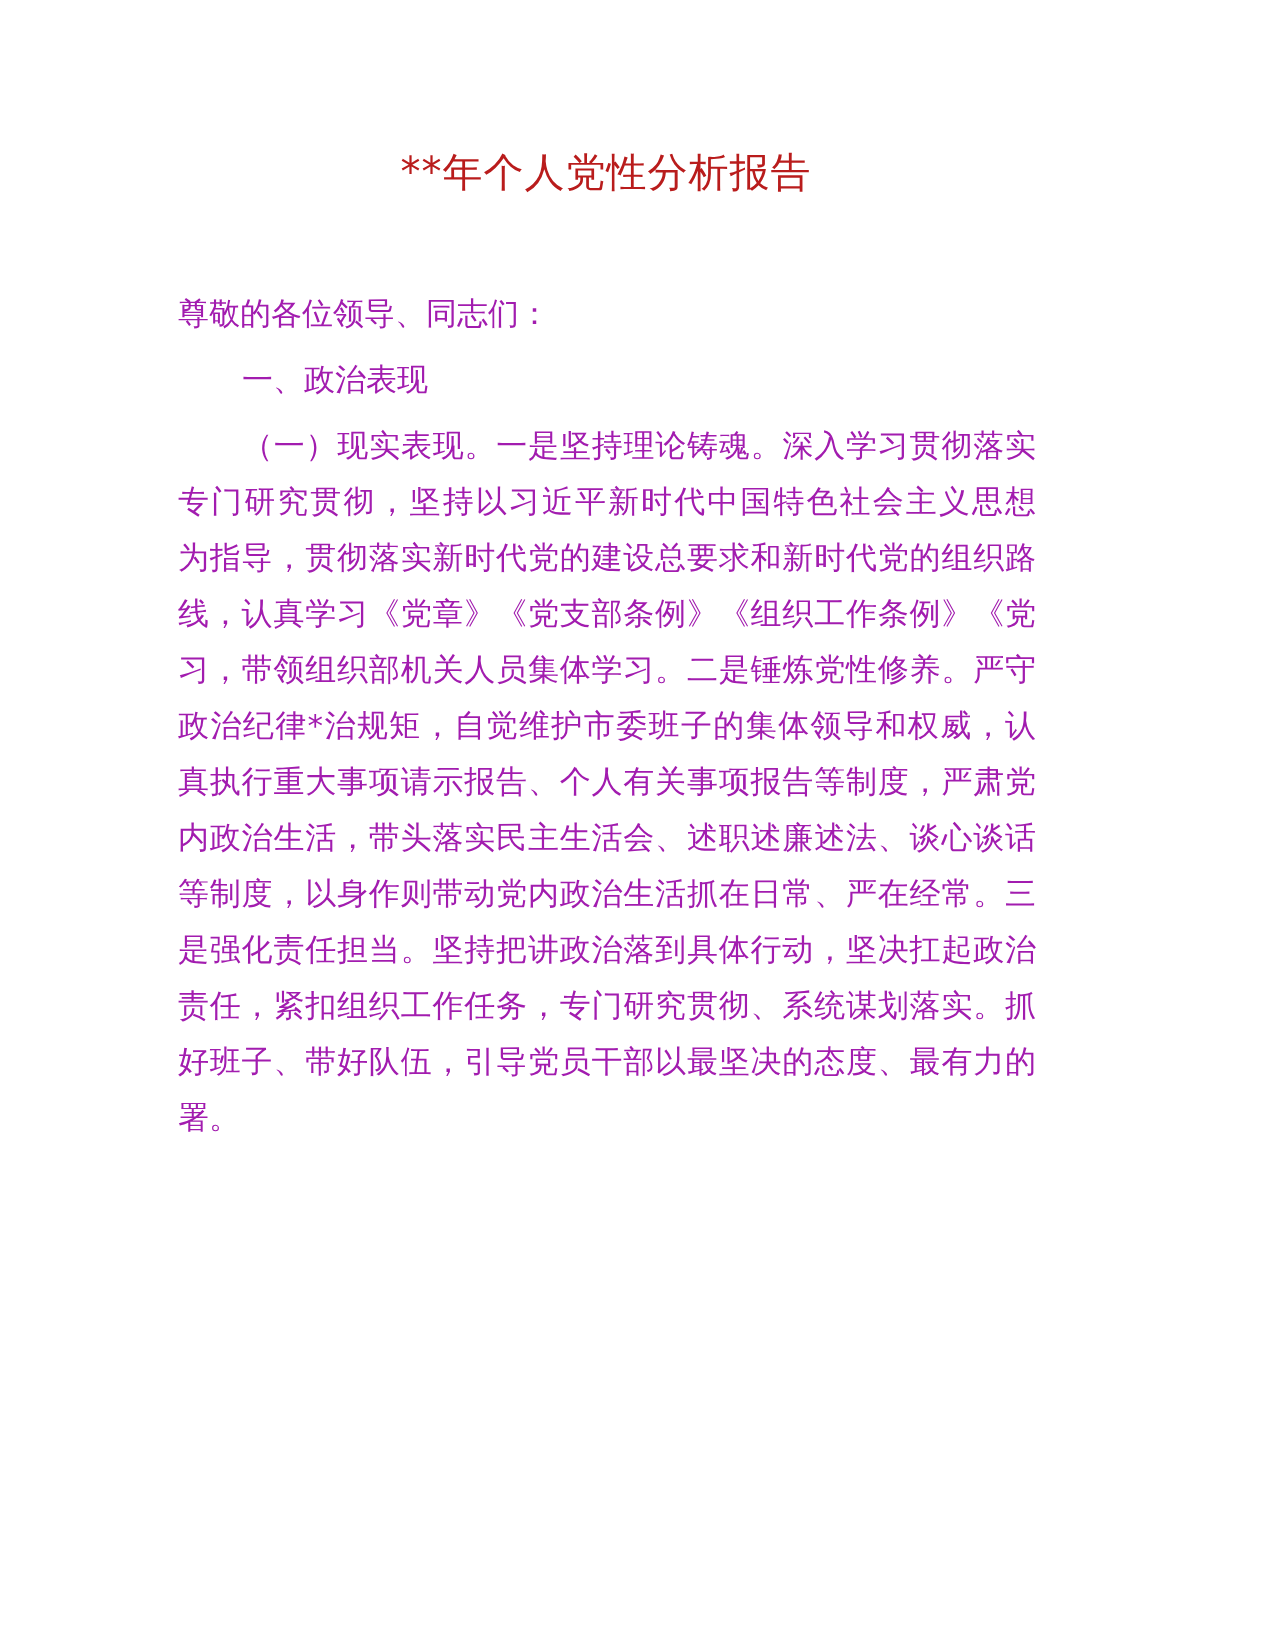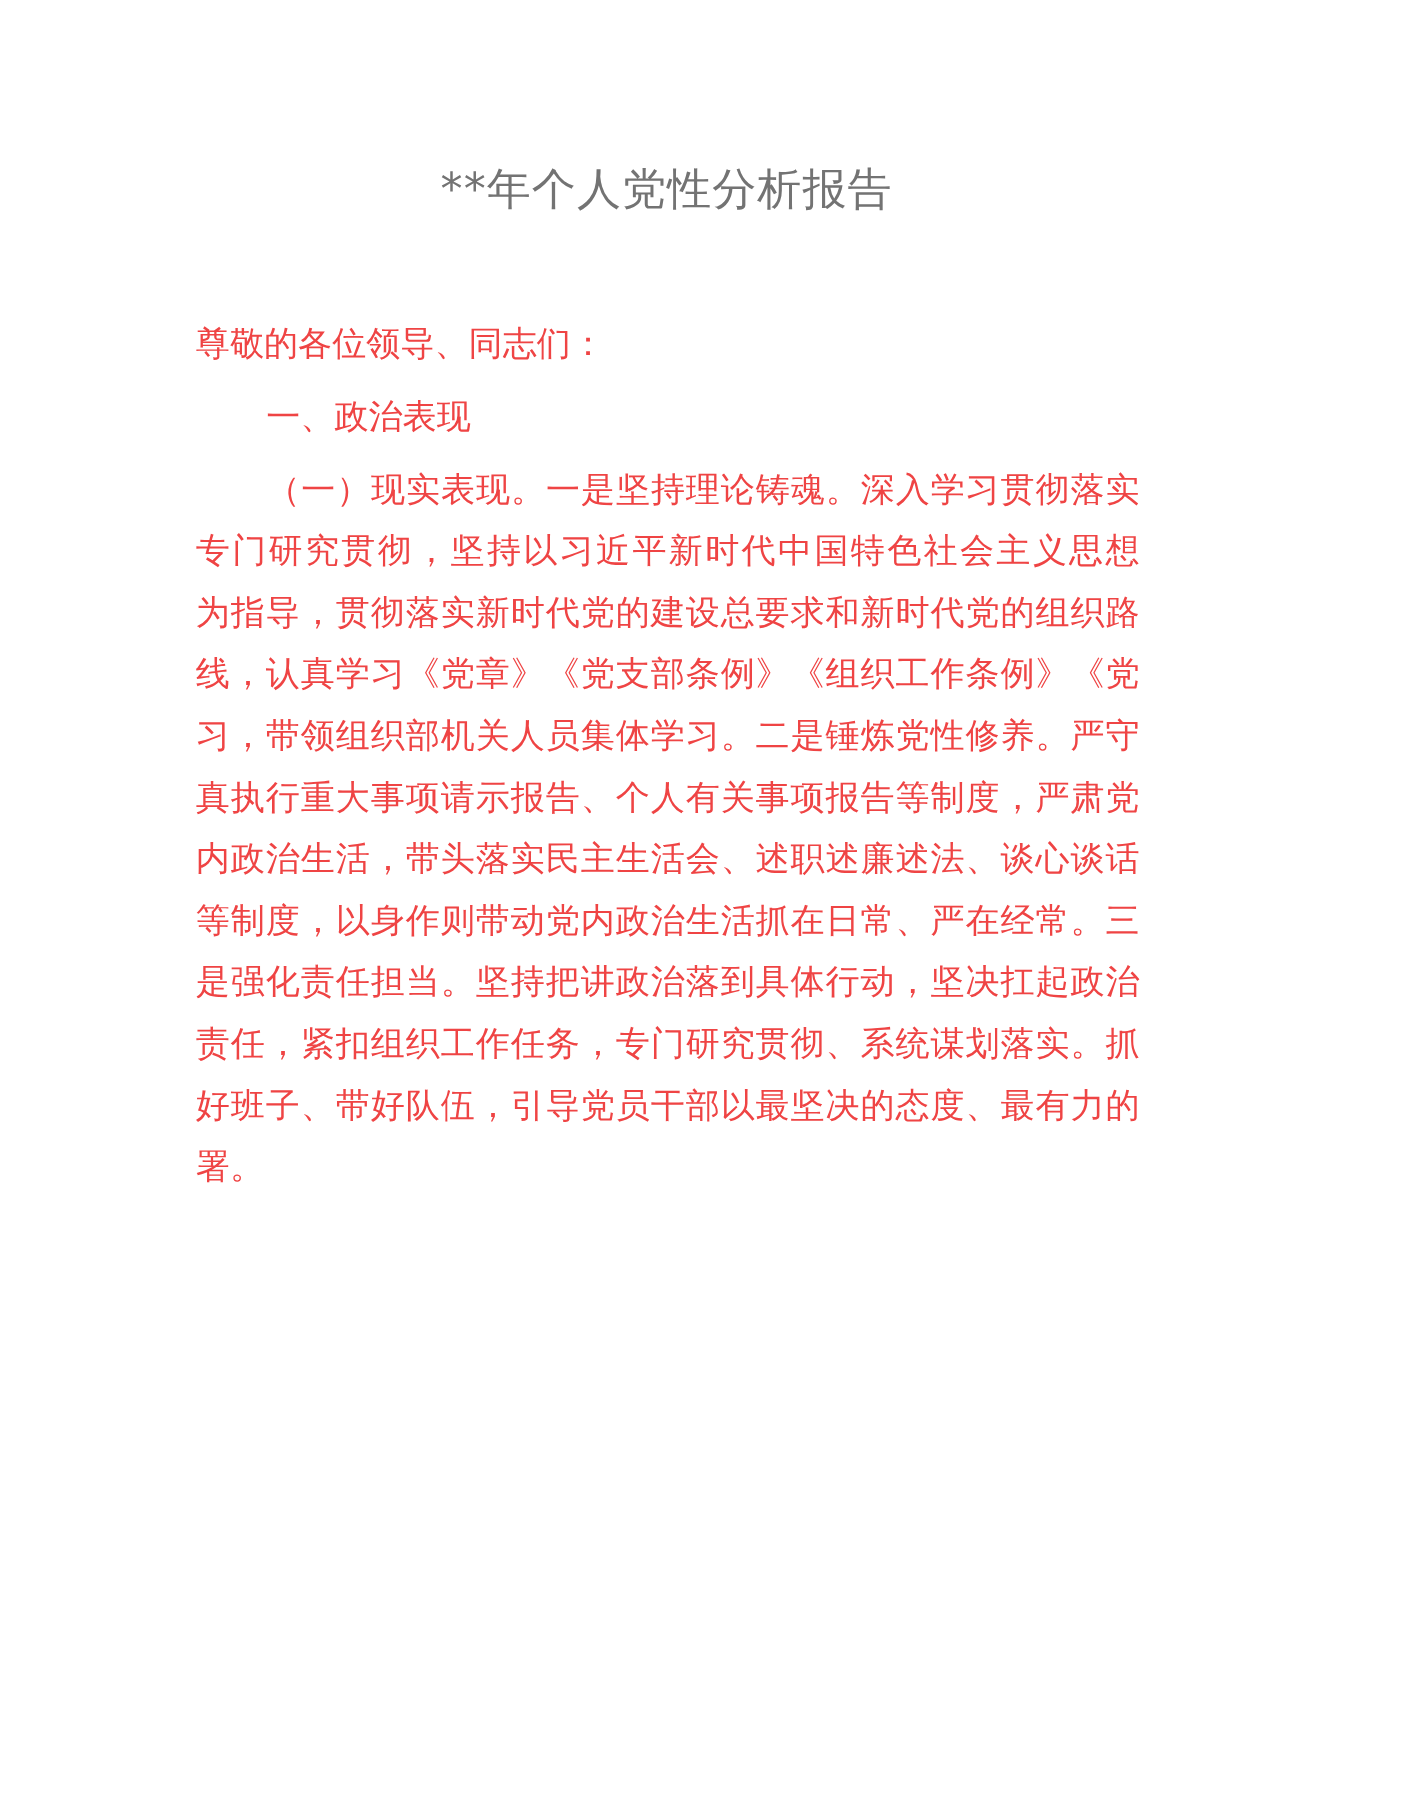--- a/index.html
+++ b/index.html
@@ -25,31 +25,31 @@
     }
     .title {
       position: absolute;
       left: 0;
       top: 142px;
       width: 1212px;
       text-align: center;
       font-size: 40px;
       line-height: 60px;
       letter-spacing: 1px;
-      color: #737373;
+      color: #b91c1c;
       white-space: nowrap;
     }
     .body {
       position: absolute;
       left: 178px;
       top: 285px;
       width: 858px;
       font-size: 31px;
       line-height: 56px;
-      color: #ef4444;
+      color: #a21caf;
     }
     .line {
       display: block;
       height: 56px;
       white-space: nowrap;
       overflow: visible;
     }
     .justify {
       text-align: justify;
       text-align-last: justify;
@@ -70,20 +70,21 @@
   <div class="body">
     <span class="line gap-after-salutation">尊敬的各位领导、同志们：</span>
     <span class="line indent gap-after-heading">一、政治表现</span>
 
     <div>
       <span class="line indent justify">（一）现实表现。一是坚持理论铸魂。深入学习贯彻落实</span>
       <span class="line justify">专门研究贯彻，坚持以习近平新时代中国特色社会主义思想</span>
       <span class="line justify">为指导，贯彻落实新时代党的建设总要求和新时代党的组织路</span>
       <span class="line justify">线，认真学习《党章》《党支部条例》《组织工作条例》《党</span>
       <span class="line justify">习，带领组织部机关人员集体学习。二是锤炼党性修养。严守</span>
+      <span class="line justify">政治纪律*治规矩，自觉维护市委班子的集体领导和权威，认</span>
       <span class="line justify">真执行重大事项请示报告、个人有关事项报告等制度，严肃党</span>
       <span class="line justify">内政治生活，带头落实民主生活会、述职述廉述法、谈心谈话</span>
       <span class="line justify">等制度，以身作则带动党内政治生活抓在日常、严在经常。三</span>
       <span class="line justify">是强化责任担当。坚持把讲政治落到具体行动，坚决扛起政治</span>
       <span class="line justify">责任，紧扣组织工作任务，专门研究贯彻、系统谋划落实。抓</span>
       <span class="line justify">好班子、带好队伍，引导党员干部以最坚决的态度、最有力的</span>
       <span class="line">署。</span>
     </div>
   </div>
 </div>

